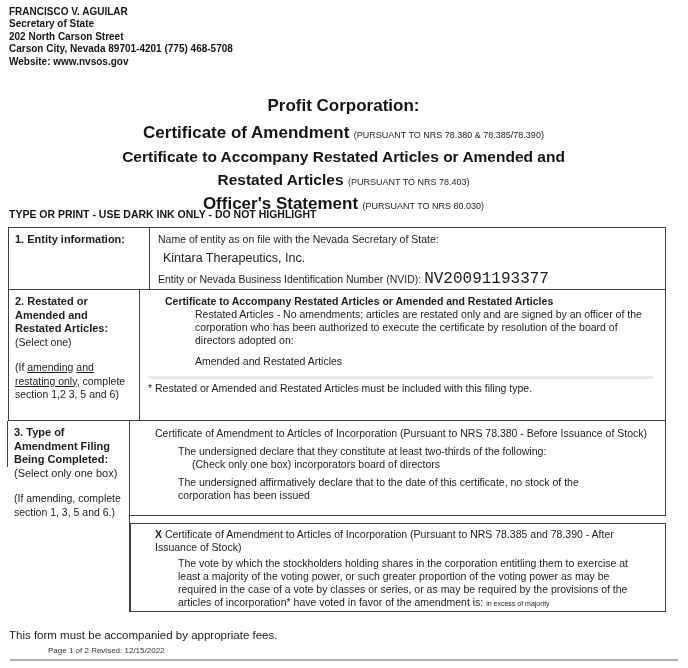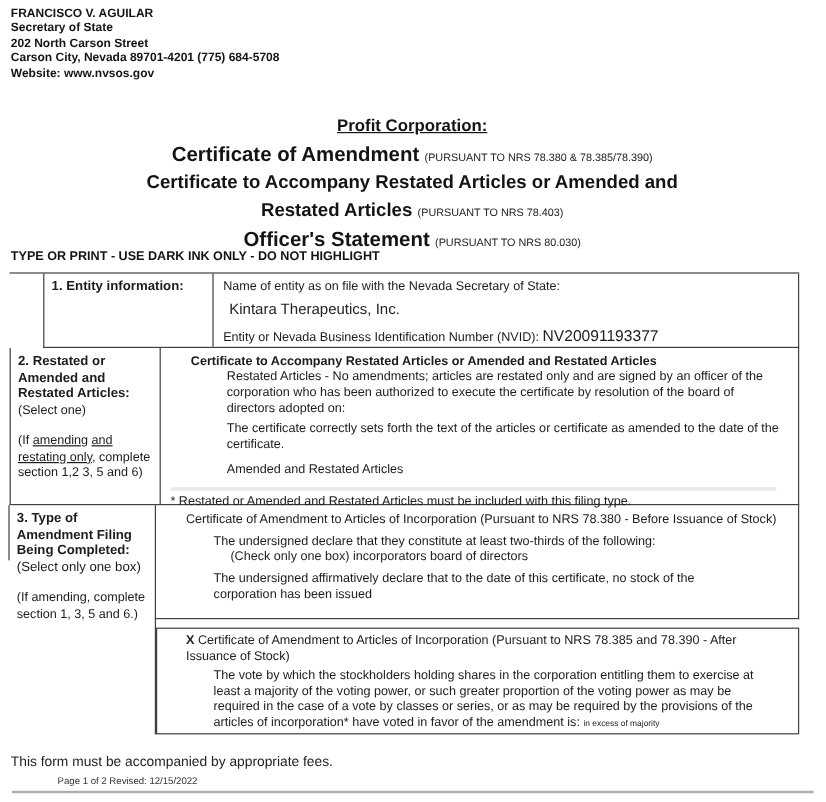--- a/index.html
+++ b/index.html
@@ -4,43 +4,43 @@
 <style>
   html,body{margin:0;padding:0;background:#fff;}
   .page{
     position:relative;width:687px;height:668px;background:#ffffff;
     font-family:"Liberation Sans", sans-serif;color:#1c1c1c;overflow:hidden;
   }
   
   .letterhead{position:absolute;left:9px;top:6px;font-size:10px;font-weight:bold;line-height:12.4px;color:#141414;}
   
   .titleblock{position:absolute;left:0;top:96px;width:100%;text-align:center;color:#141414;}
-  .title-heading{font-size:14px;font-weight:bold;text-decoration:underline;margin-bottom:7px;}
+  .title-heading{font-size:17px;font-weight:bold;margin-bottom:7px;}
   .title-row{margin-bottom:5px;}
   .title-main-lg{font-size:17px;font-weight:bold;}
   .title-main-md{font-size:15.5px;font-weight:bold;}
   .title-note{font-size:9px;font-weight:normal;color:#222;}
   
   .typeprint{position:absolute;left:9px;top:208px;font-size:10.5px;font-weight:bold;color:#141414;}
   
   .formtable{position:absolute;left:8px;top:227px;width:658px;border-top:1.5px solid #404040;font-size:10.5px;line-height:13px;}
   .row{display:flex;box-sizing:border-box;}
-  .row1{height:62px;border-left:1.5px solid #404040;border-right:1.5px solid #404040;border-bottom:1.5px solid #404040;margin-left:28px;}
+  .row1{height:62px;border-left:1.5px solid #404040;border-right:1.5px solid #404040;border-bottom:1.5px solid #404040;}
   .row2{height:131px;border-left:1.5px solid #404040;border-right:1.5px solid #404040;border-bottom:1.5px solid #404040;}
   .row3{height:191px;position:relative;}
   .cl{width:141px;box-sizing:border-box;border-right:1.5px solid #404040;padding:5px 5px 0 6px;}
   .cr{flex:1;box-sizing:border-box;padding:5px 8px 0 8px;}
   .cell-label{font-weight:bold;font-size:11px;line-height:13.5px;}
   .cell-sub{font-size:10.5px;line-height:13.5px;}
   .u{text-decoration:underline;}
   .if-note{margin-top:12px;font-size:10.5px;line-height:13.5px;}
   
   .entity-name{font-size:12.5px;margin:6px 0 8px 5px;color:#222;}
   .nvid-line{font-size:10.5px;}
-  .nvid-value{font-size:13px;}
+  .nvid-value{font-size:16px;font-family:Liberation Mono, monospace;}
   
   .opt-title{margin-left:17px;font-weight:bold;}
   .opt-para{margin-left:47px;width:462px;}
   .opt-para2{margin-left:47px;width:468px;margin-top:4px;}
   .opt-single{margin-left:47px;margin-top:8px;}
   .scan-smudge{height:3px;background:#d7d7d7;opacity:.55;margin:8px 0 3px 0;width:505px;}
   .footnote{margin-top:2px;}
   
   .cl3{width:141px;box-sizing:border-box;border-right:1.5px solid #404040;padding:5px 5px 0 6px;position:relative;}
   .cl3::before{content:"";position:absolute;left:-1.5px;top:0;height:46px;border-left:1.5px solid #404040;}
@@ -62,21 +62,21 @@
 </style>
 </head>
 <body>
 
 <div class="page">
 
   <div class="letterhead">
     <div>FRANCISCO V. AGUILAR</div>
     <div>Secretary of State</div>
     <div>202 North Carson Street</div>
-    <div>Carson City, Nevada 89701-4201 (775) 684-5708</div>
+    <div>Carson City, Nevada 89701-4201 (775) 468-5708</div>
     <div>Website: www.nvsos.gov</div>
   </div>
 
   <div class="titleblock">
     <div class="title-heading">Profit Corporation:</div>
     <div class="title-row">
       <span class="title-main-lg">Certificate of Amendment</span>
       <span class="title-note">(PURSUANT TO NRS 78.380 &amp; 78.385/78.390)</span>
     </div>
     <div class="title-row">
@@ -115,21 +115,20 @@
         <div class="cell-label">2. Restated or Amended and Restated Articles:</div>
         <div class="cell-sub">(Select one)</div>
         <div class="if-note">
           <span>(If </span><span class="u">amending</span>
           <span class="u">and</span><span> </span><span class="u">restating only</span><span>, </span><span>complete section 1,2 3, 5 and 6)</span>
         </div>
       </div>
       <div class="cr">
         <div class="opt-title">Certificate to Accompany Restated Articles or Amended and Restated Articles</div>
         <div class="opt-para">Restated Articles - No amendments; articles are restated only and are signed by an officer of the corporation who has been authorized to execute the certificate by resolution of the board of directors adopted on:</div>
-        <div class="opt-para2">The certificate correctly sets forth the text of the articles or certificate as amended to the date of the certificate.</div>
         <div class="opt-single">Amended and Restated Articles</div>
         <div class="scan-smudge"></div>
         <div class="footnote">* Restated or Amended and Restated Articles must be included with this filing type.</div>
       </div>
     </div>
 
     <div class="row row3">
       <div class="cl3">
         <div class="cell-label">
           <span>3. Type of Amendment Filing Being Completed:</span>

